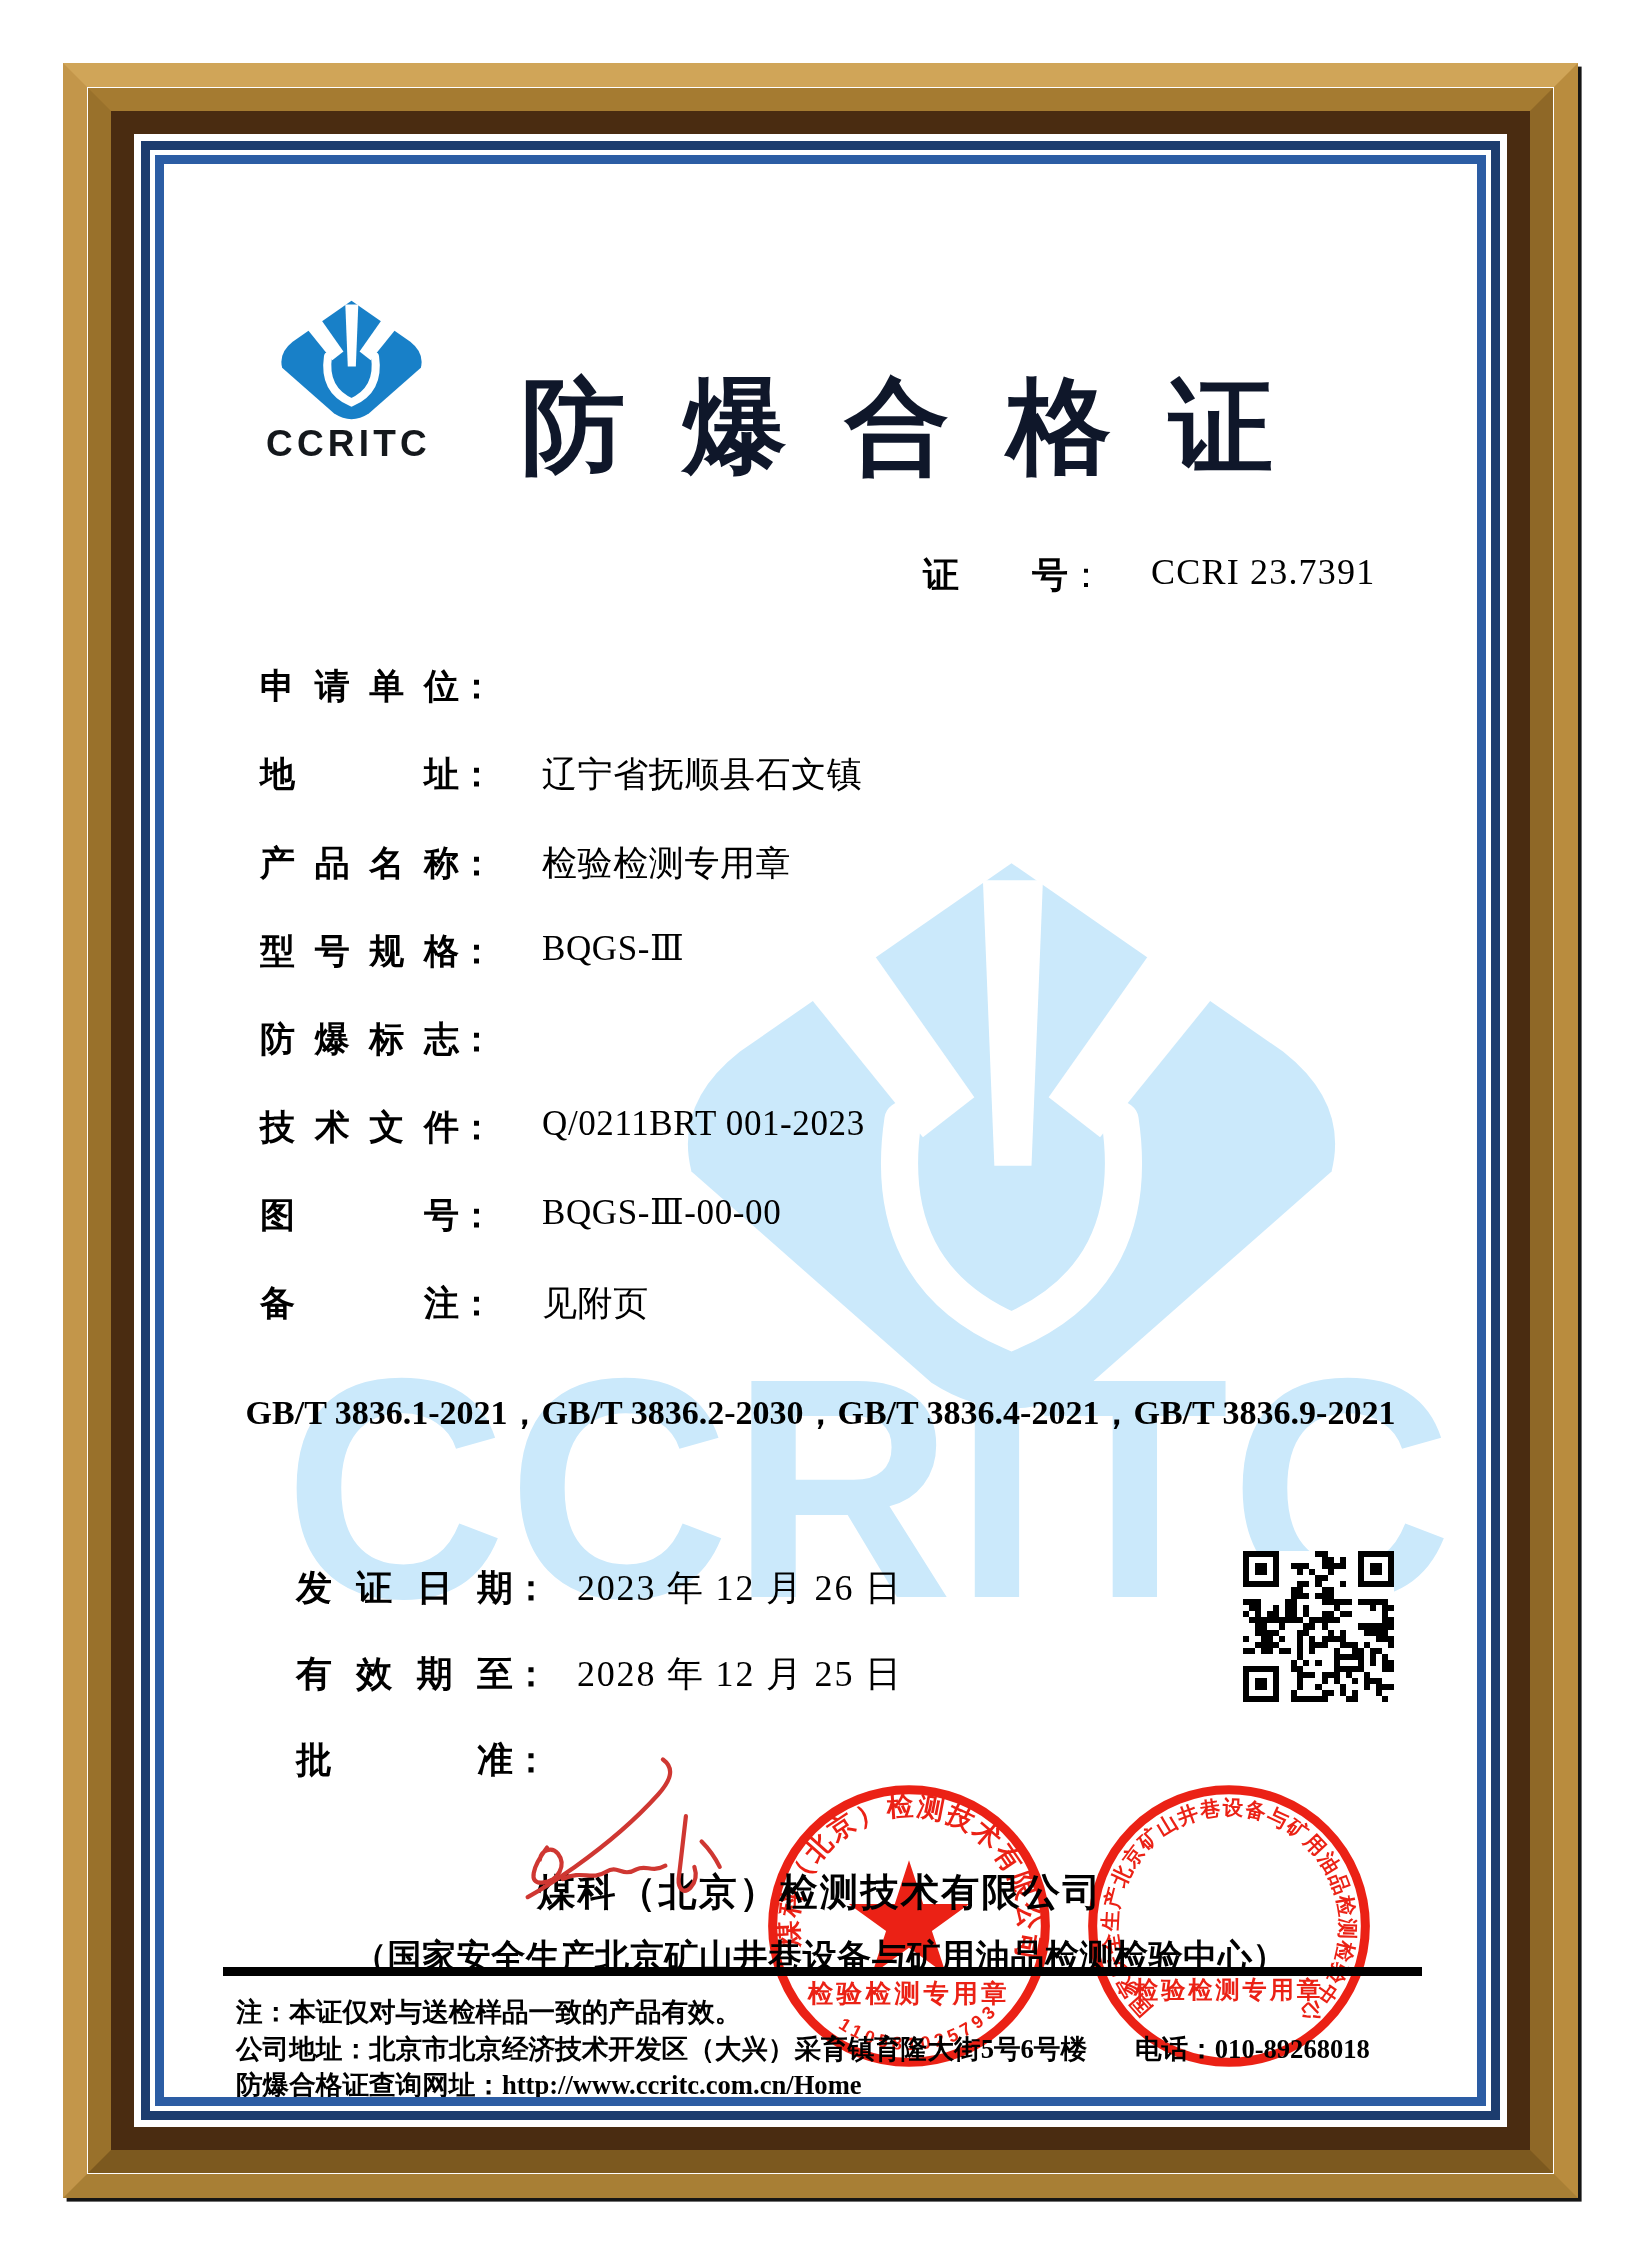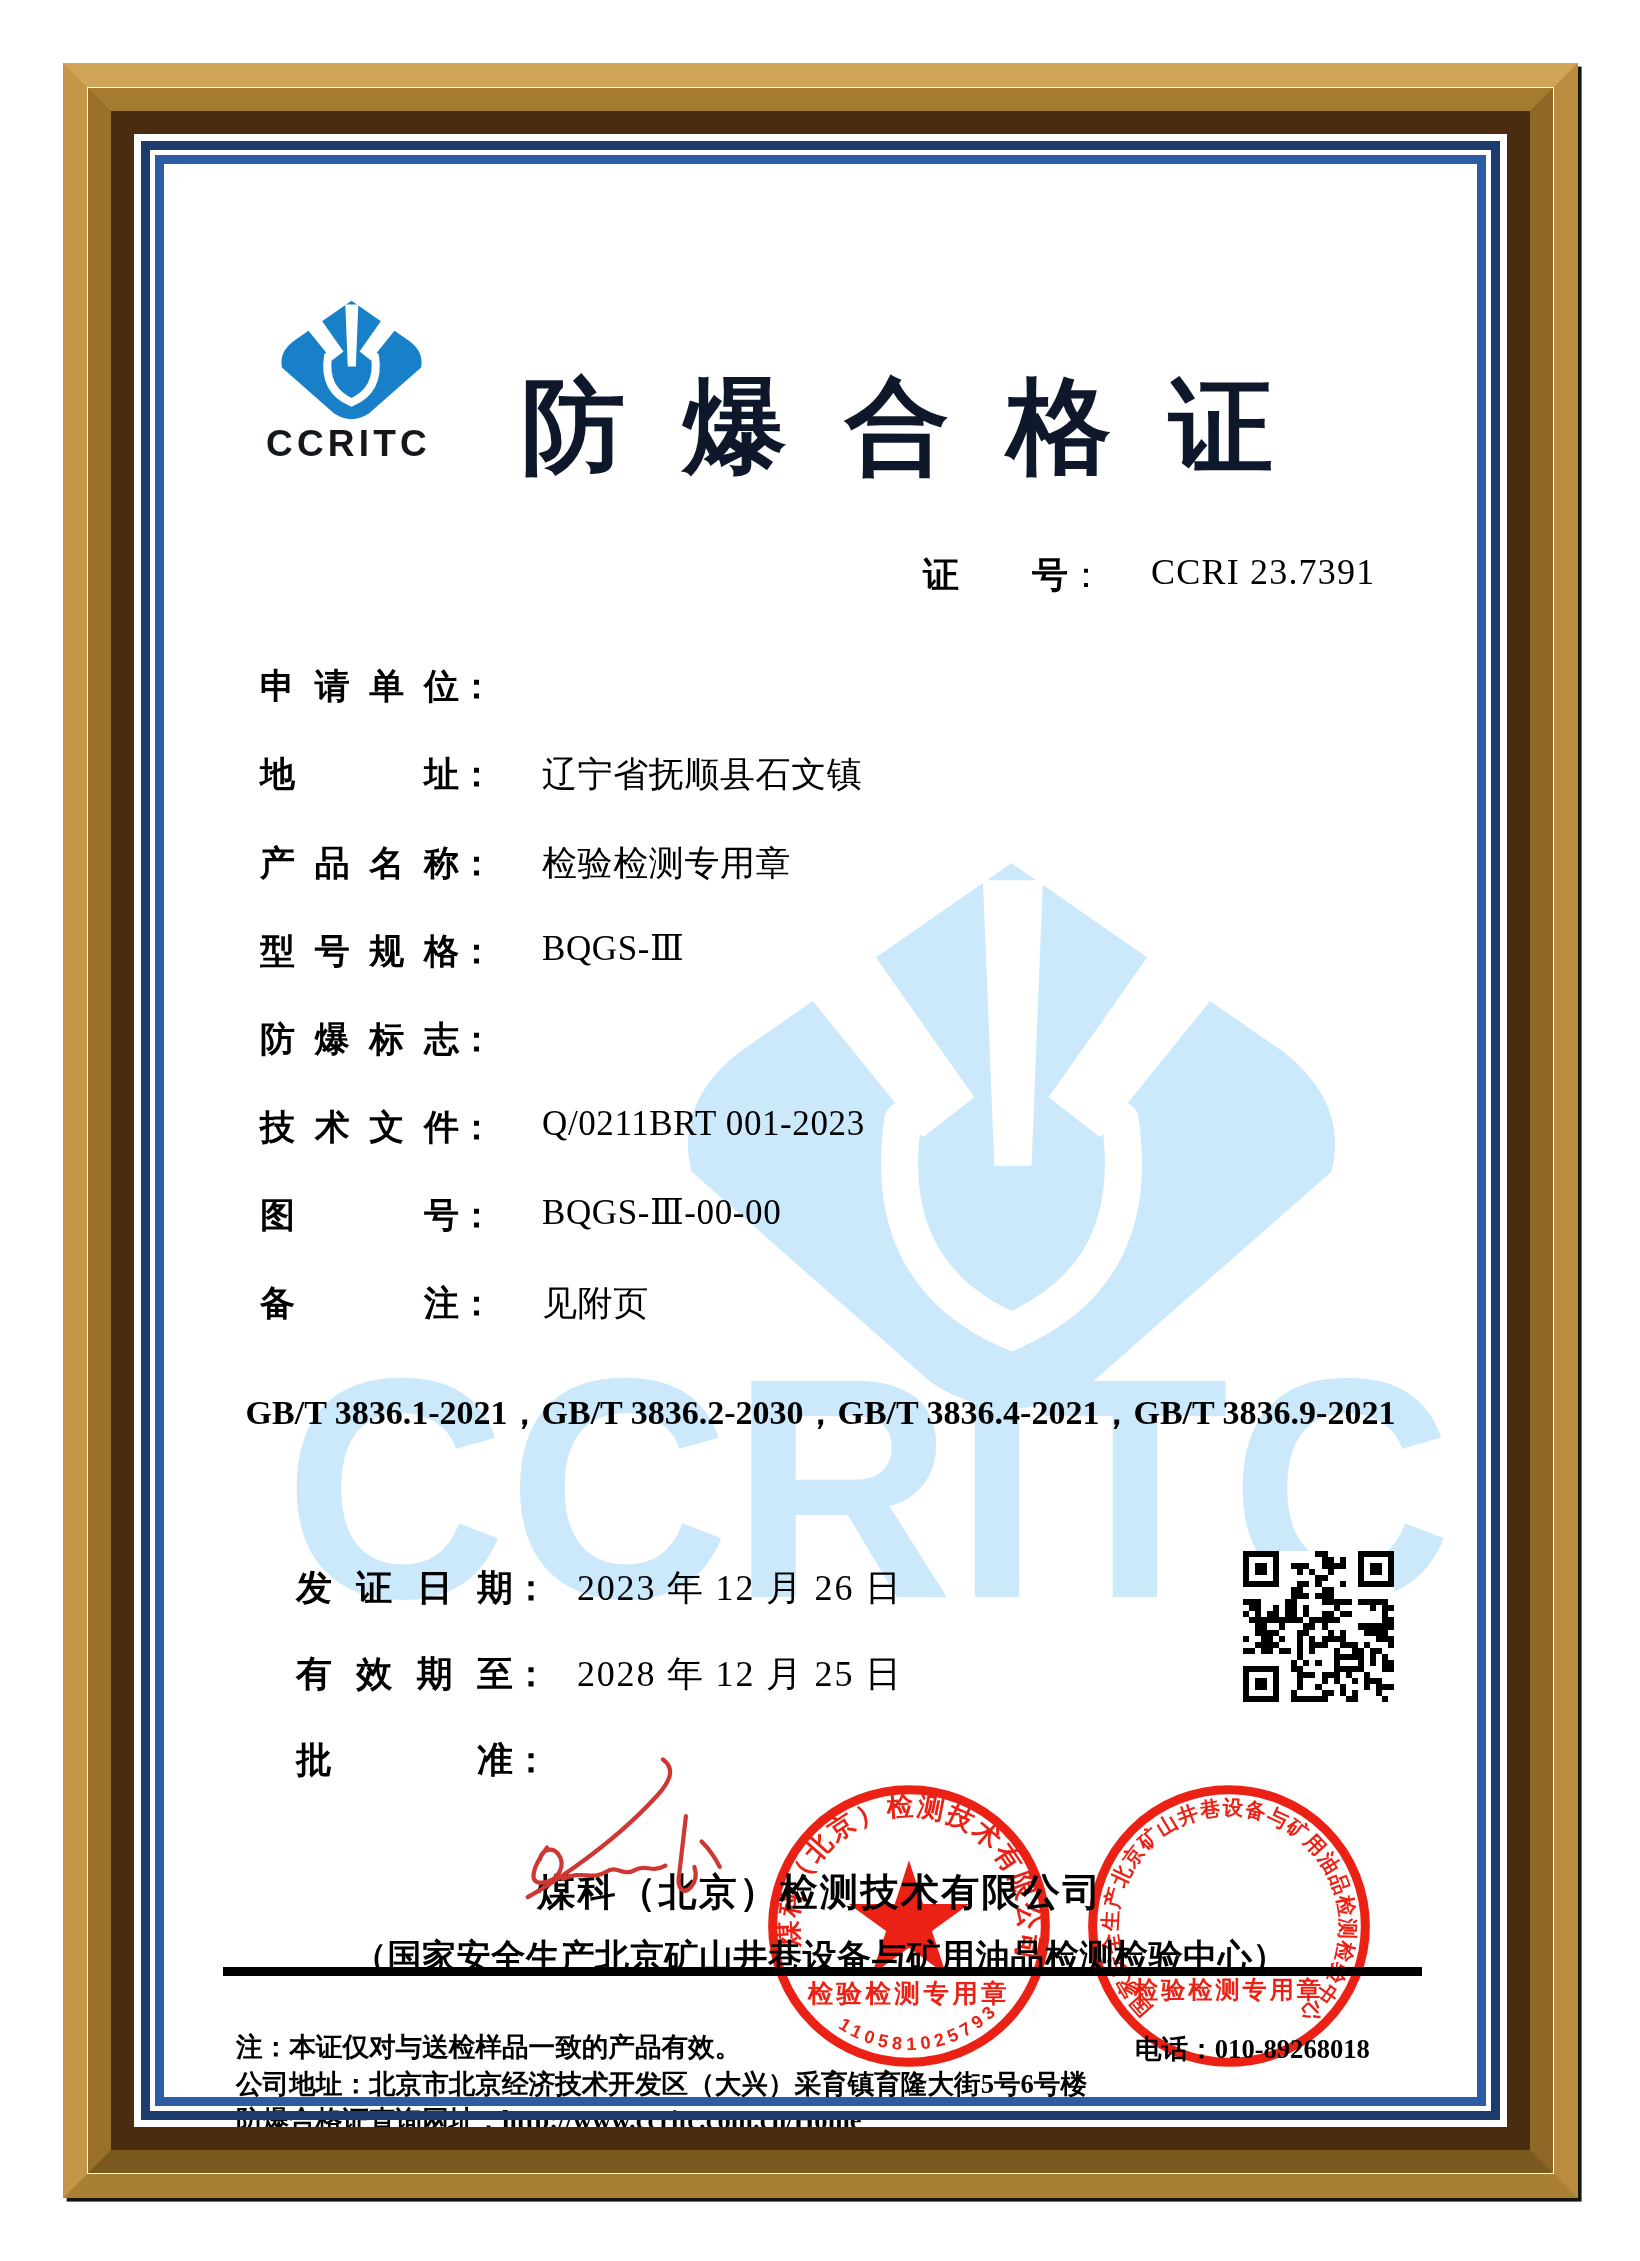--- a/index.html
+++ b/index.html
@@ -53,21 +53,21 @@
   #qr .modules{position:absolute;inset:0;display:grid;grid-template-columns:repeat(25,1fr);grid-template-rows:repeat(25,1fr);}
   #qr .modules i{display:block;}
   #qr .modules i.on{background:#000;}
   #qr .finder{position:absolute;width:36px;height:36px;border:6px solid #000;background:#fff;box-sizing:border-box;}
   #qr .finder:before{content:"";position:absolute;left:6px;top:6px;width:12px;height:12px;background:#000;}
   
   #issuer{left:164px;top:1867px;width:1312px;text-align:center;z-index:2;}
   #issuer .l1{font-size:38px;font-weight:700;letter-spacing:2.4px;}
   #issuer .l2{font-size:34px;font-weight:700;margin-top:15.7px;letter-spacing:0.6px;}
   #rule{left:223px;top:1967px;width:1199px;height:8.5px;background:#000;z-index:2;}
-  .fnote{left:236px;z-index:2;font-size:26.6px;font-weight:700;margin-top:35px;}
+  .fnote{left:236px;z-index:2;font-size:26.6px;font-weight:700;}
   #footer-phone{left:1135px;top:2031px;z-index:2;font-size:26.6px;font-weight:700;}
   
   .stamp{z-index:4;mix-blend-mode:multiply;opacity:.95;}
   #signature{left:507px;top:1751px;z-index:3;}
 </style>
 </head>
 <body>
 
 <div id="page">
 

